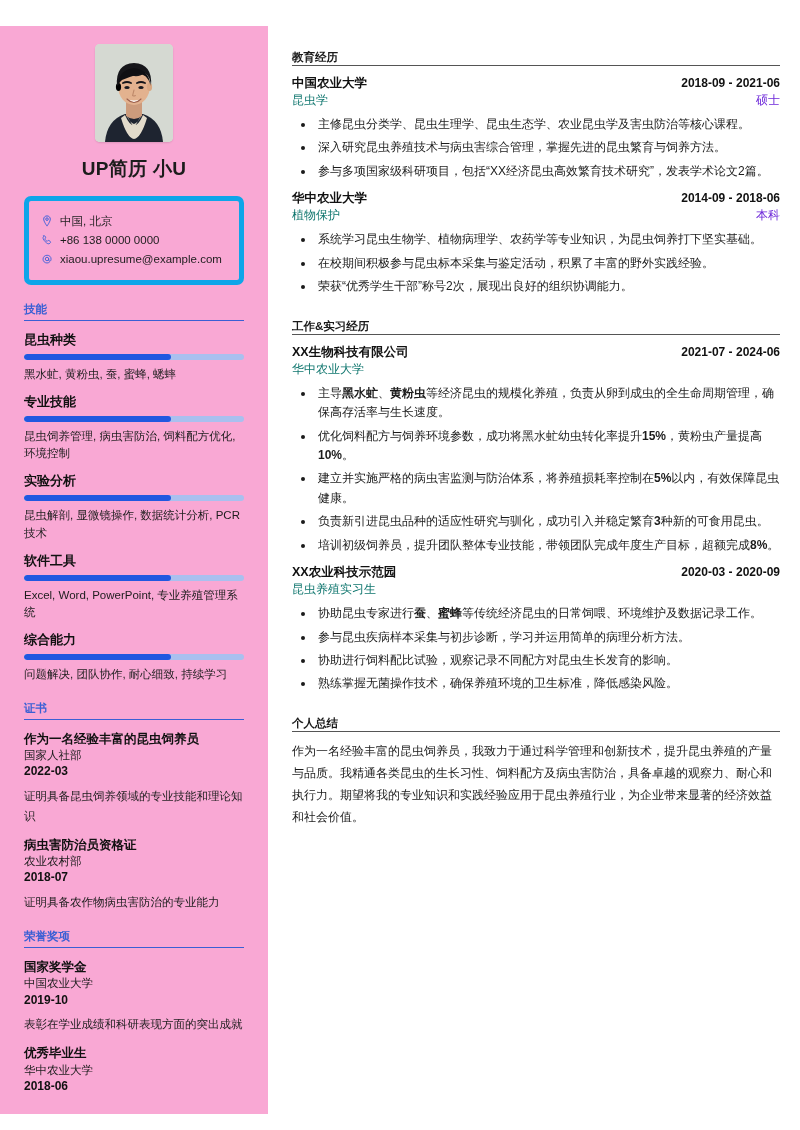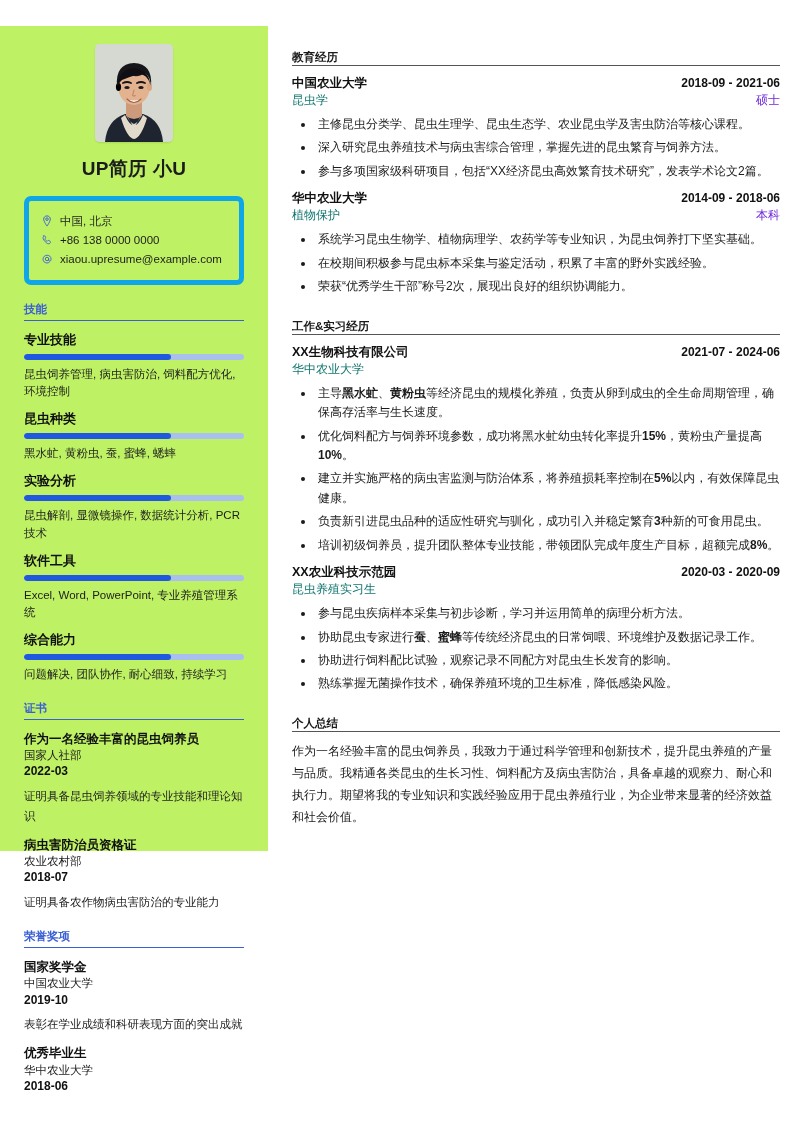--- a/index.html
+++ b/index.html
@@ -20,22 +20,22 @@
     position: relative;
     background: #ffffff;
     overflow: hidden;
   }
   
   .sidebar {
     position: absolute;
     left: 0;
     top: 26px;
     width: 268px;
-    height: 825px;
-    background: #bef264;
+    height: 1088px;
+    background: #f9a8d4;
     box-sizing: border-box;
     padding: 0 24px;
   }
   .photo-wrap {
     margin-top: 18px;
     display: flex;
     justify-content: center;
   }
   .photo {
     width: 78px;
@@ -281,32 +281,32 @@
               <path d="M10.3 8v1.6c0 1 .7 1.5 1.5 1.4 1-.2 1.6-1.4 1.6-3 0-3-2.2-5-5.3-5C5 3 2.7 5.3 2.7 8.2s2.2 5.1 5.3 5.1c1.2 0 2.3-.3 3.1-.9" fill="none" stroke="#3b5fd9" stroke-width="1.2" stroke-linecap="round"></path>
             </svg>
         </span>
         <span>xiaou.upresume@example.com</span>
       </div>
     </div>
 
     <div class="side-section-title">技能</div>
     <div id="skills-container">
         <div class="skill-block">
+          <div class="skill-name">昆虫种类</div>
+          <div class="bar-track">
+            <div class="bar-fill" style="width: 67%;"></div>
+          </div>
+          <div class="skill-desc">黑水虻, 黄粉虫, 蚕, 蜜蜂, 蟋蟀</div>
+        </div>
+        <div class="skill-block">
           <div class="skill-name">专业技能</div>
           <div class="bar-track">
             <div class="bar-fill" style="width: 67%;"></div>
           </div>
           <div class="skill-desc">昆虫饲养管理, 病虫害防治, 饲料配方优化, 环境控制</div>
-        </div>
-        <div class="skill-block">
-          <div class="skill-name">昆虫种类</div>
-          <div class="bar-track">
-            <div class="bar-fill" style="width: 67%;"></div>
-          </div>
-          <div class="skill-desc">黑水虻, 黄粉虫, 蚕, 蜜蜂, 蟋蟀</div>
         </div>
         <div class="skill-block">
           <div class="skill-name">实验分析</div>
           <div class="bar-track">
             <div class="bar-fill" style="width: 67%;"></div>
           </div>
           <div class="skill-desc">昆虫解剖, 显微镜操作, 数据统计分析, PCR技术</div>
         </div>
         <div class="skill-block">
           <div class="skill-name">软件工具</div>
@@ -418,22 +418,22 @@
           <div class="entry">
             <div class="entry-line">
               <span class="entry-title">XX农业科技示范园</span>
               <span class="entry-date">2020-03 - 2020-09</span>
             </div>
             <div class="entry-line">
               <span class="entry-sub">昆虫养殖实习生</span>
               <span class="entry-sub-right"></span>
             </div>
             <ul class="bullets">
+              <li>协助昆虫专家进行<b>蚕</b>、<b>蜜蜂</b>等传统经济昆虫的日常饲喂、环境维护及数据记录工作。</li>
               <li>参与昆虫疾病样本采集与初步诊断，学习并运用简单的病理分析方法。</li>
-              <li>协助昆虫专家进行<b>蚕</b>、<b>蜜蜂</b>等传统经济昆虫的日常饲喂、环境维护及数据记录工作。</li>
               <li>协助进行饲料配比试验，观察记录不同配方对昆虫生长发育的影响。</li>
               <li>熟练掌握无菌操作技术，确保养殖环境的卫生标准，降低感染风险。</li>
             </ul>
           </div>
         </div>
     </div>
 
     <div class="main-section">
       <div class="main-section-title">个人总结</div>
       <div class="summary-text">作为一名经验丰富的昆虫饲养员，我致力于通过科学管理和创新技术，提升昆虫养殖的产量与品质。我精通各类昆虫的生长习性、饲料配方及病虫害防治，具备卓越的观察力、耐心和执行力。期望将我的专业知识和实践经验应用于昆虫养殖行业，为企业带来显著的经济效益和社会价值。</div>

